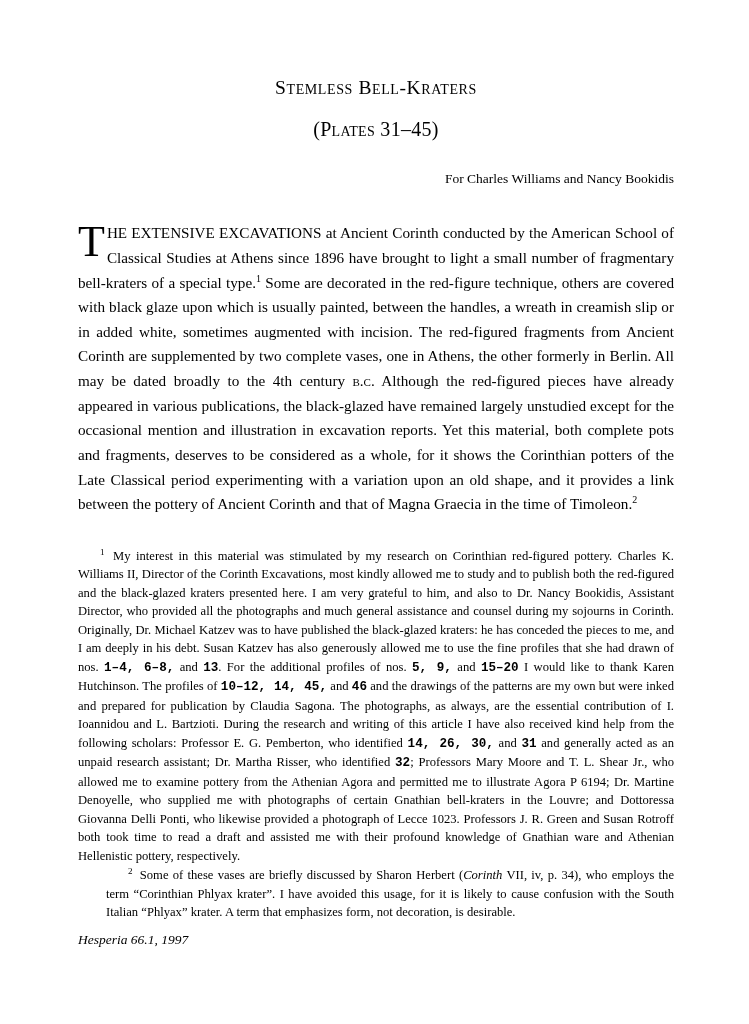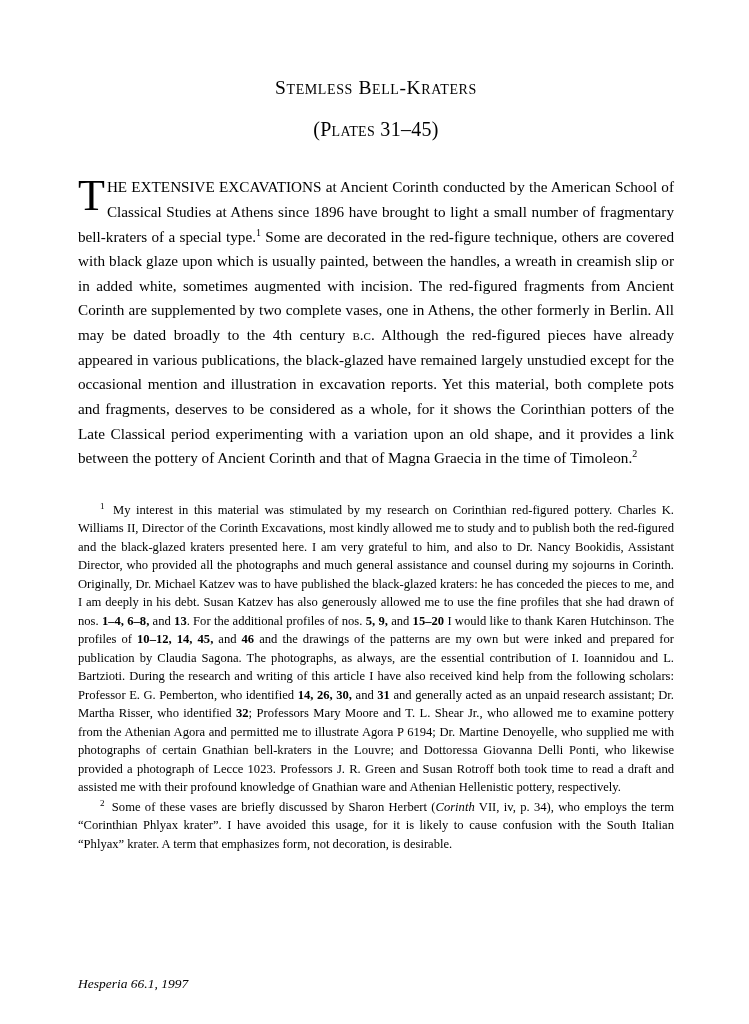--- a/index.html
+++ b/index.html
@@ -81,49 +81,51 @@
     line-height: 1.47;
     text-align: justify;
     hyphens: auto;
   }
   .footnote {
     text-indent: 22px;
     margin: 0 0 0 0;
   }
   .footnote + .footnote {
     margin-top: 1px;
+    margin-left: 28px;
   }
   .fn-num {
     font-size: 0.72em;
     vertical-align: super;
     line-height: 0;
     margin-right: 3px;
   }
-  b { font-weight: bold; }
+  b { font-weight: bold; font-family: Liberation Mono, monospace; }
   i { font-style: italic; }
   .journal {
     position: absolute;
     left: 78px;
-    top: 976px;
+    top: 932px;
     font-size: 13.5px;
     font-style: italic;
   }
 </style>
 </head>
 <body>
 
 <div class="page">
   <div class="content">
 
     <div class="title">
       <span class="title-line">Stemless Bell-Kraters</span>
     </div>
 
     <div class="plates">(Plates 31–45)</div>
 
+    <div class="dedication">For Charles Williams and Nancy Bookidis</div>
 
     <div class="body-text">
       <span class="dropcap">T</span><span class="smallcaps">HE EXTENSIVE EXCAVATIONS</span><span> at Ancient Corinth conducted by the American School of Classical Studies at Athens since 1896 have brought to light a small number of fragmentary bell-kraters of a special type.</span><sup>1</sup><span>  Some are decorated in the red-figure technique, others are covered with black glaze upon which is usually painted, between the handles, a wreath in creamish slip or in added white, sometimes augmented with incision.  The red-figured fragments from Ancient Corinth are supplemented by two complete vases, one in Athens, the other formerly in Berlin.  All may be dated broadly to the 4th century </span><span class="smallcaps">b.c.</span><span> Although the red-figured pieces have already appeared in various publications, the black-glazed have remained largely unstudied except for the occasional mention and illustration in excavation reports.  Yet this material, both complete pots and fragments, deserves to be considered as a whole, for it shows the Corinthian potters of the Late Classical period experimenting with a variation upon an old shape, and it provides a link between the pottery of Ancient Corinth and that of Magna Graecia in the time of Timoleon.</span><sup>2</sup>
     </div>
 
     <div class="footnotes">
       <p class="footnote">
         <span class="fn-num">1</span><span> My interest in this material was stimulated by my research on Corinthian red-figured pottery.  Charles K. Williams II, Director of the Corinth Excavations, most kindly allowed me to study and to publish both the red-figured and the black-glazed kraters presented here.  I am very grateful to him, and also to Dr. Nancy Bookidis, Assistant Director, who provided all the photographs and much general assistance and counsel during my sojourns in Corinth.  Originally, Dr. Michael Katzev was to have published the black-glazed kraters: he has conceded the pieces to me, and I am deeply in his debt.  Susan Katzev has also generously allowed me to use the fine profiles that she had drawn of nos. </span><b>1–4, 6–8,</b><span> and </span><b>13</b><span>.  For the additional profiles of nos. </span><b>5, 9,</b><span> and </span><b>15–20</b><span> I would like to thank Karen Hutchinson.  The profiles of </span><b>10–12, 14, 45,</b><span> and </span><b>46</b><span> and the drawings of the patterns are my own but were inked and prepared for publication by Claudia Sagona.  The photographs, as always, are the essential contribution of I. Ioannidou and L. Bartzioti.  During the research and writing of this article I have also received kind help from the following scholars: Professor E. G. Pemberton, who identified </span><b>14, 26, 30,</b><span> and </span><b>31</b><span> and generally acted as an unpaid research assistant; Dr. Martha Risser, who identified </span><b>32</b><span>; Professors Mary Moore and T. L. Shear Jr., who allowed me to examine pottery from the Athenian Agora and permitted me to illustrate Agora P 6194; Dr. Martine Denoyelle, who supplied me with photographs of certain Gnathian bell-kraters in the Louvre; and Dottoressa Giovanna Delli Ponti, who likewise provided a photograph of Lecce 1023.  Professors J. R. Green and Susan Rotroff both took time to read a draft and assisted me with their profound knowledge of Gnathian ware and Athenian Hellenistic pottery, respectively.</span>
       </p>
       <p class="footnote">

